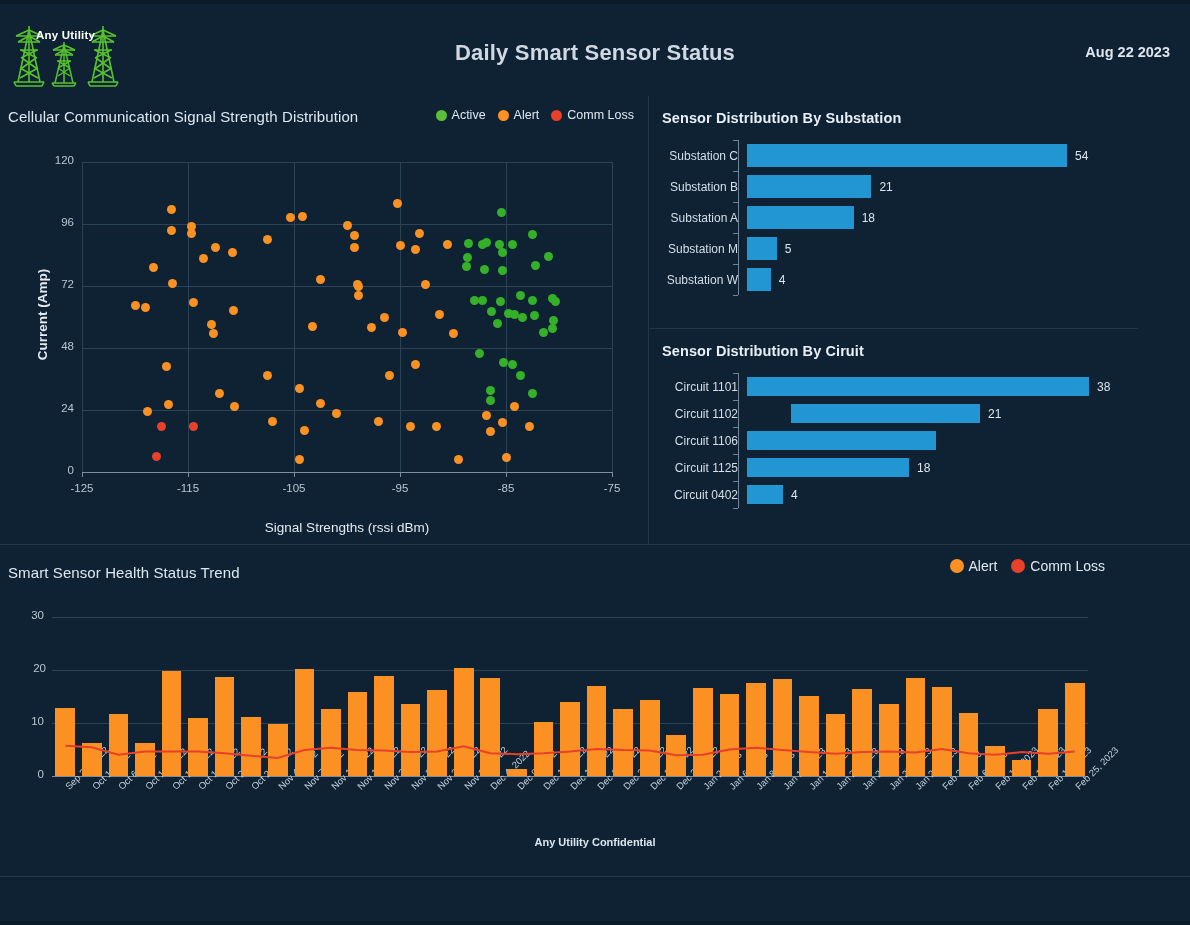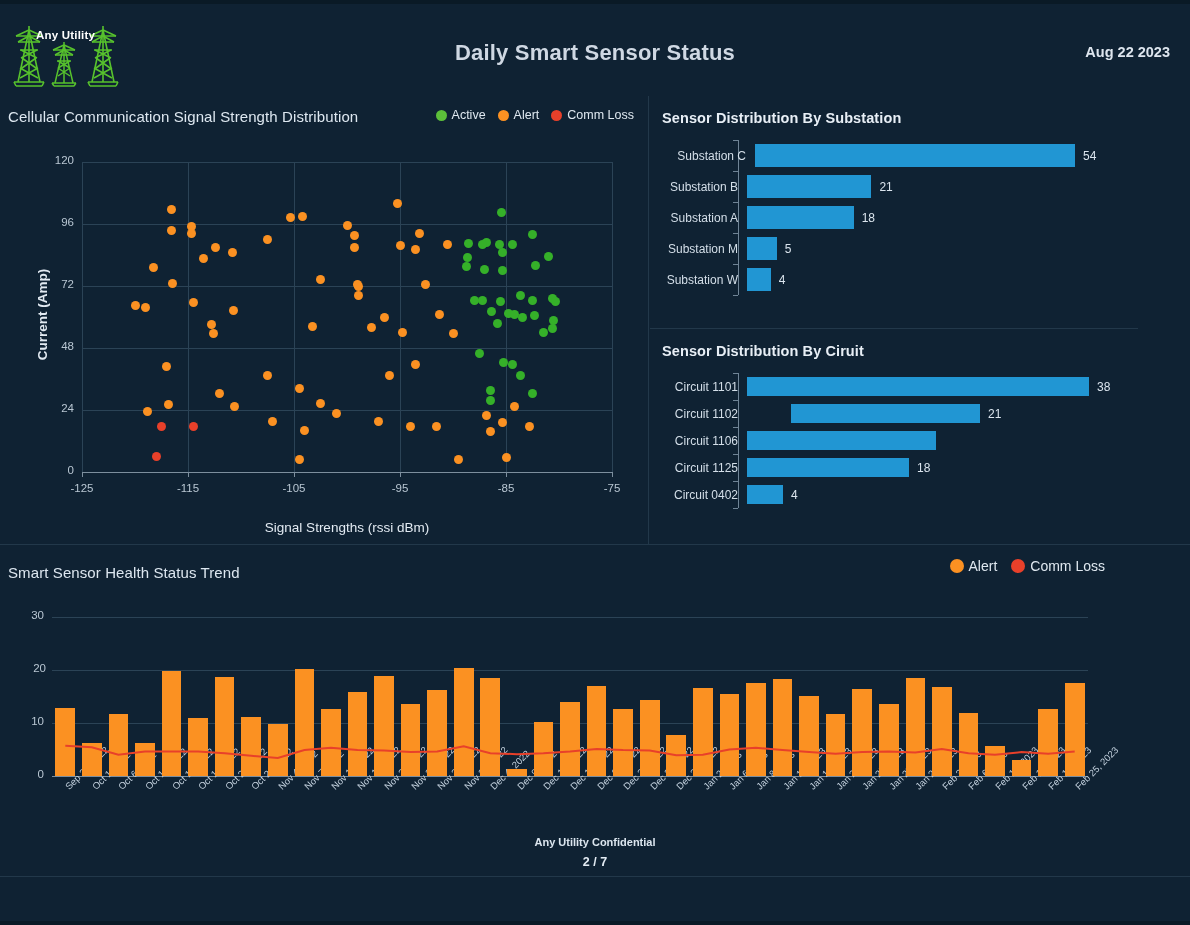--- a/index.html
+++ b/index.html
@@ -274,21 +274,21 @@
         <div class="axis-label" style="left: -118px; top: 211px; width: 320px; text-align: center; transform: rotate(-90deg); font-weight: bold; font-size: 13.5px;">Current (Amp)</div>
       </div>
   </div>
   <div class="panel-sep-v" style="left:648px;top:96px;height:448px;"></div>
 
   <div class="panel" id="substation-panel">
     <div class="panel-title" style="position:absolute;left:12px;top:14px;">Sensor Distribution By Substation</div>
     <div id="substation-bars" style="position:absolute;left:0;top:44px;width:540px;height:170px;">
         <div class="cat-axis" style="left: 88px; top: 0px; height: 155px;"></div>
         <div class="bar-row" style="top: 0px; height: 31px;">
-          <div class="bar-cat" style="width: 88px; padding-left: 8px;">Substation  C</div>
+          <div class="bar-cat" style="width: 88px;">Substation  C</div>
           <div class="bar-wrap">
             <div class="bar" style="width: 320px; background: rgb(33, 150, 211); height: 23px;"></div>
             <div class="bar-val">54</div>
           </div>
         </div>
         <div class="cat-tick" style="left: 83px; top: 0px;"></div>
         <div class="bar-row" style="top: 31px; height: 31px;">
           <div class="bar-cat" style="width: 88px;">Substation  B</div>
           <div class="bar-wrap">
             <div class="bar" style="width: 124.444px; background: rgb(33, 150, 211); height: 23px;"></div>
@@ -475,16 +475,15 @@
         <div class="xlab" style="left: 1072.72px; top: 238px;">Feb 25, 2023</div>
         <svg width="1190" height="330" style="position: absolute; left: 0px; top: 0px; pointer-events: none;">
           <path d="M65.3 199.7 L91.8 201.3 L118.4 208.8 L145.0 205.6 L171.5 205.6 L198.1 205.6 L224.7 207.2 L251.2 209.8 L277.8 211.9 L304.4 204.0 L330.9 201.8 L357.5 204.0 L384.1 204.5 L410.6 206.1 L437.2 205.6 L463.7 200.3 L490.3 207.2 L516.9 208.2 L543.4 207.2 L570.0 205.6 L596.6 202.9 L623.1 204.0 L649.7 204.5 L676.3 209.3 L702.8 208.8 L729.4 203.4 L755.9 201.8 L782.5 204.0 L809.1 206.1 L835.6 207.7 L862.2 206.1 L888.8 205.6 L915.3 206.6 L941.9 202.9 L968.5 207.2 L995.0 208.8 L1021.6 206.1 L1048.2 207.7 L1074.7 205.6 " fill="none" stroke="#e8402a" stroke-width="2"></path>
         </svg>
       </div>
   </div>
   <div class="panel-sep-h" style="left:0;top:876px;width:1190px;"></div>
 
   <div class="footer">
     <div class="foot1">Any Utility Confidential</div>
-    <div class="foot2">2 / 7</div>
   </div>
   <div class="bottombar"></div>
 </div>
 
 </body></html>

